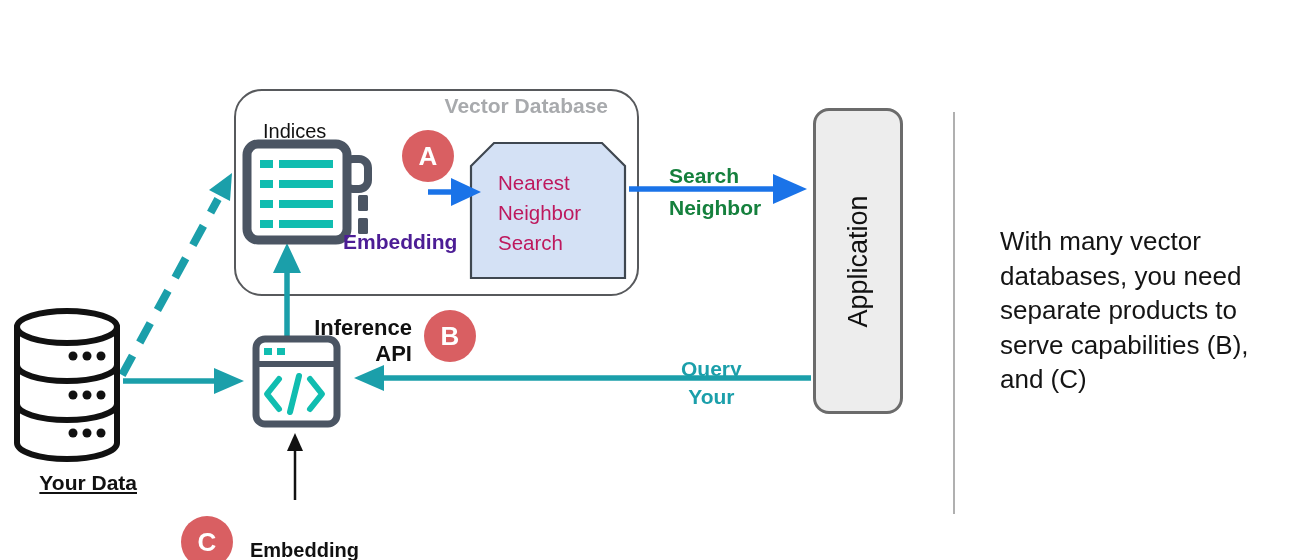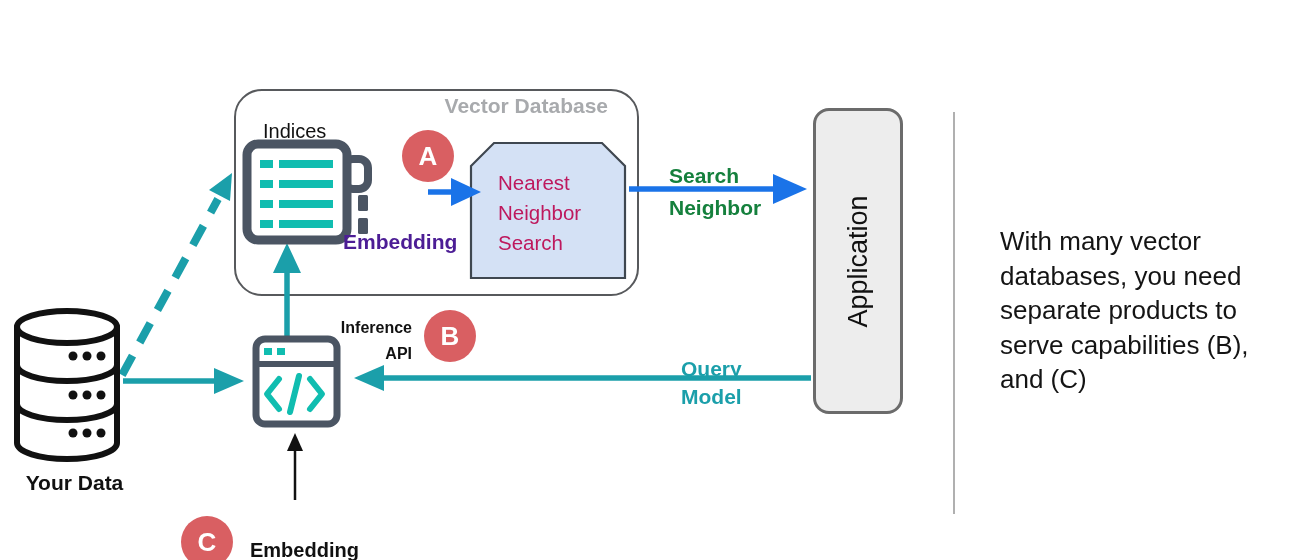--- a/index.html
+++ b/index.html
@@ -19,22 +19,22 @@
   .app-text{transform:rotate(-90deg);white-space:nowrap;font-size:27px;color:#111;}
   .nns-shape{left:469px;top:97px;z-index:1;}
   .nns-text{left:498px;top:124px;width:110px;font-size:20.5px;line-height:30px;color:#be185d;z-index:4;}
   
   .lbl{z-index:4;}
   .indices-label{left:263px;top:76px;font-weight:normal;font-size:20px;}
   .embedding-label{left:343px;top:186px;font-weight:bold;font-size:21px;color:#4c1d95;}
   .search-results{left:669px;top:116px;font-weight:bold;font-size:21px;color:#15803d;line-height:32px;}
   .query-data{left:681px;top:311px;font-weight:bold;font-size:21px;color:#1b9faa;line-height:28px;text-align:center;}
   .inference-label{left:298px;top:271px;width:114px;text-align:right;font-weight:bold;
-    font-size:16px;line-height:26px;}
-  .your-data{left:12px;top:427px;width:125px;text-align:center;font-weight:bold;font-size:21px;}
+    font-size:22px;line-height:26px;}
+  .your-data{left:12px;top:427px;width:125px;text-align:right;font-weight:bold;font-size:21px;text-decoration:underline;}
   .embedding-model{left:250px;top:494px;width:120px;font-weight:bold;font-size:20px;line-height:25px;}
   
   .badge{width:52px;height:52px;border-radius:50%;background:#d95f62;color:#fff;
     font-weight:bold;font-size:26px;display:flex;align-items:center;justify-content:center;z-index:5;}
   .badge-a{left:402px;top:86px;}
   .badge-b{left:424px;top:266px;}
   .badge-c{left:181px;top:472px;}
   
   .divider{left:953px;top:68px;width:2px;height:402px;background:#b0b0b0;z-index:1;}
   .side-note{left:1000px;top:180px;width:330px;font-size:26px;line-height:34.5px;color:#141414;z-index:4;}
@@ -158,21 +158,21 @@
 
   <div class="abs embedding-label lbl">Embedding</div>
 
   <div class="abs search-results lbl">
     <div>Search</div>
     <div>Neighbor</div>
   </div>
 
   <div class="abs query-data lbl">
     <div>Query</div>
-    <div>Model</div>
+    <div>Your</div>
   </div>
 
   <div class="abs embedding-model lbl">Embedding Model</div>
 
   <div class="abs badge badge-a">A</div>
   <div class="abs badge badge-b">B</div>
   <div class="abs badge badge-c">C</div>
 
   <div class="abs divider"></div>
   <div class="abs side-note">

